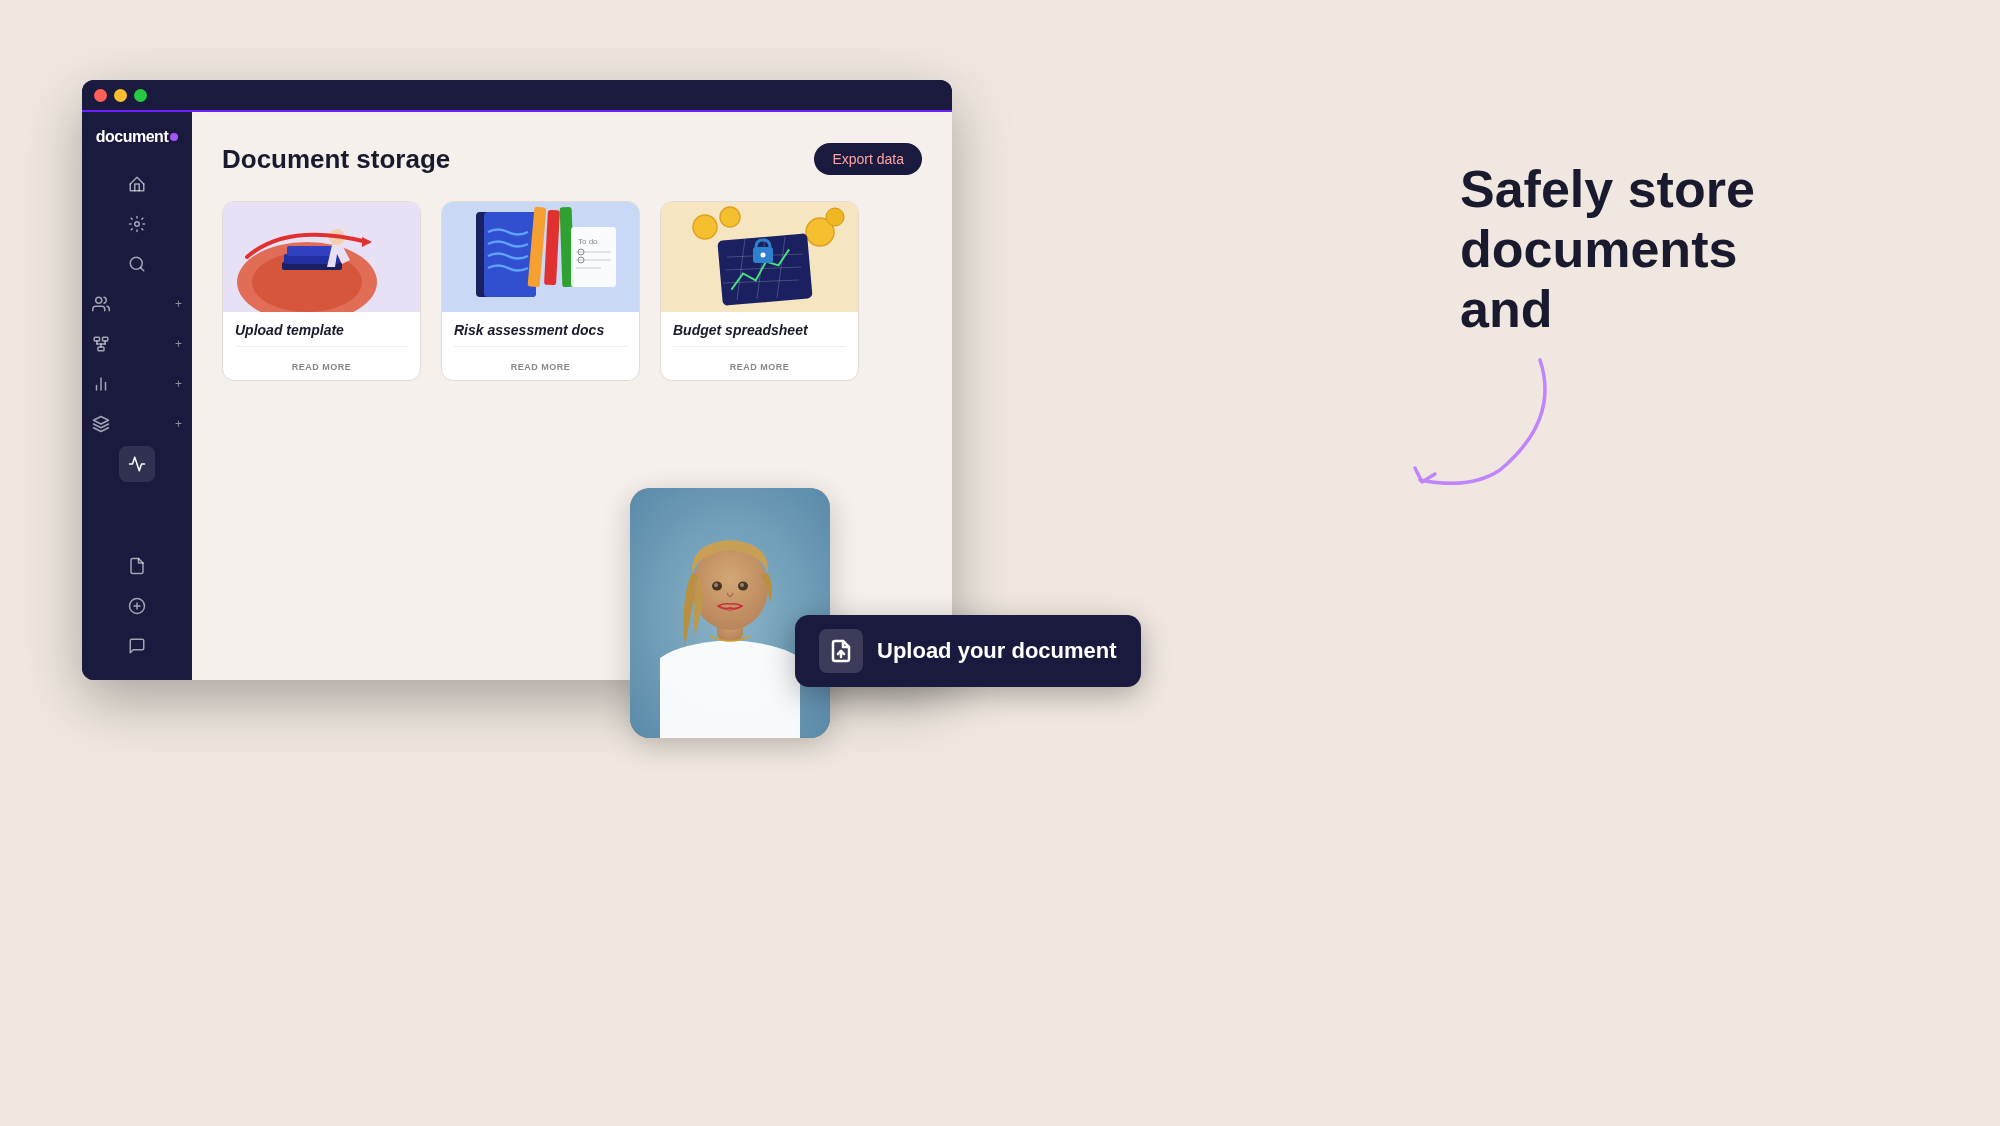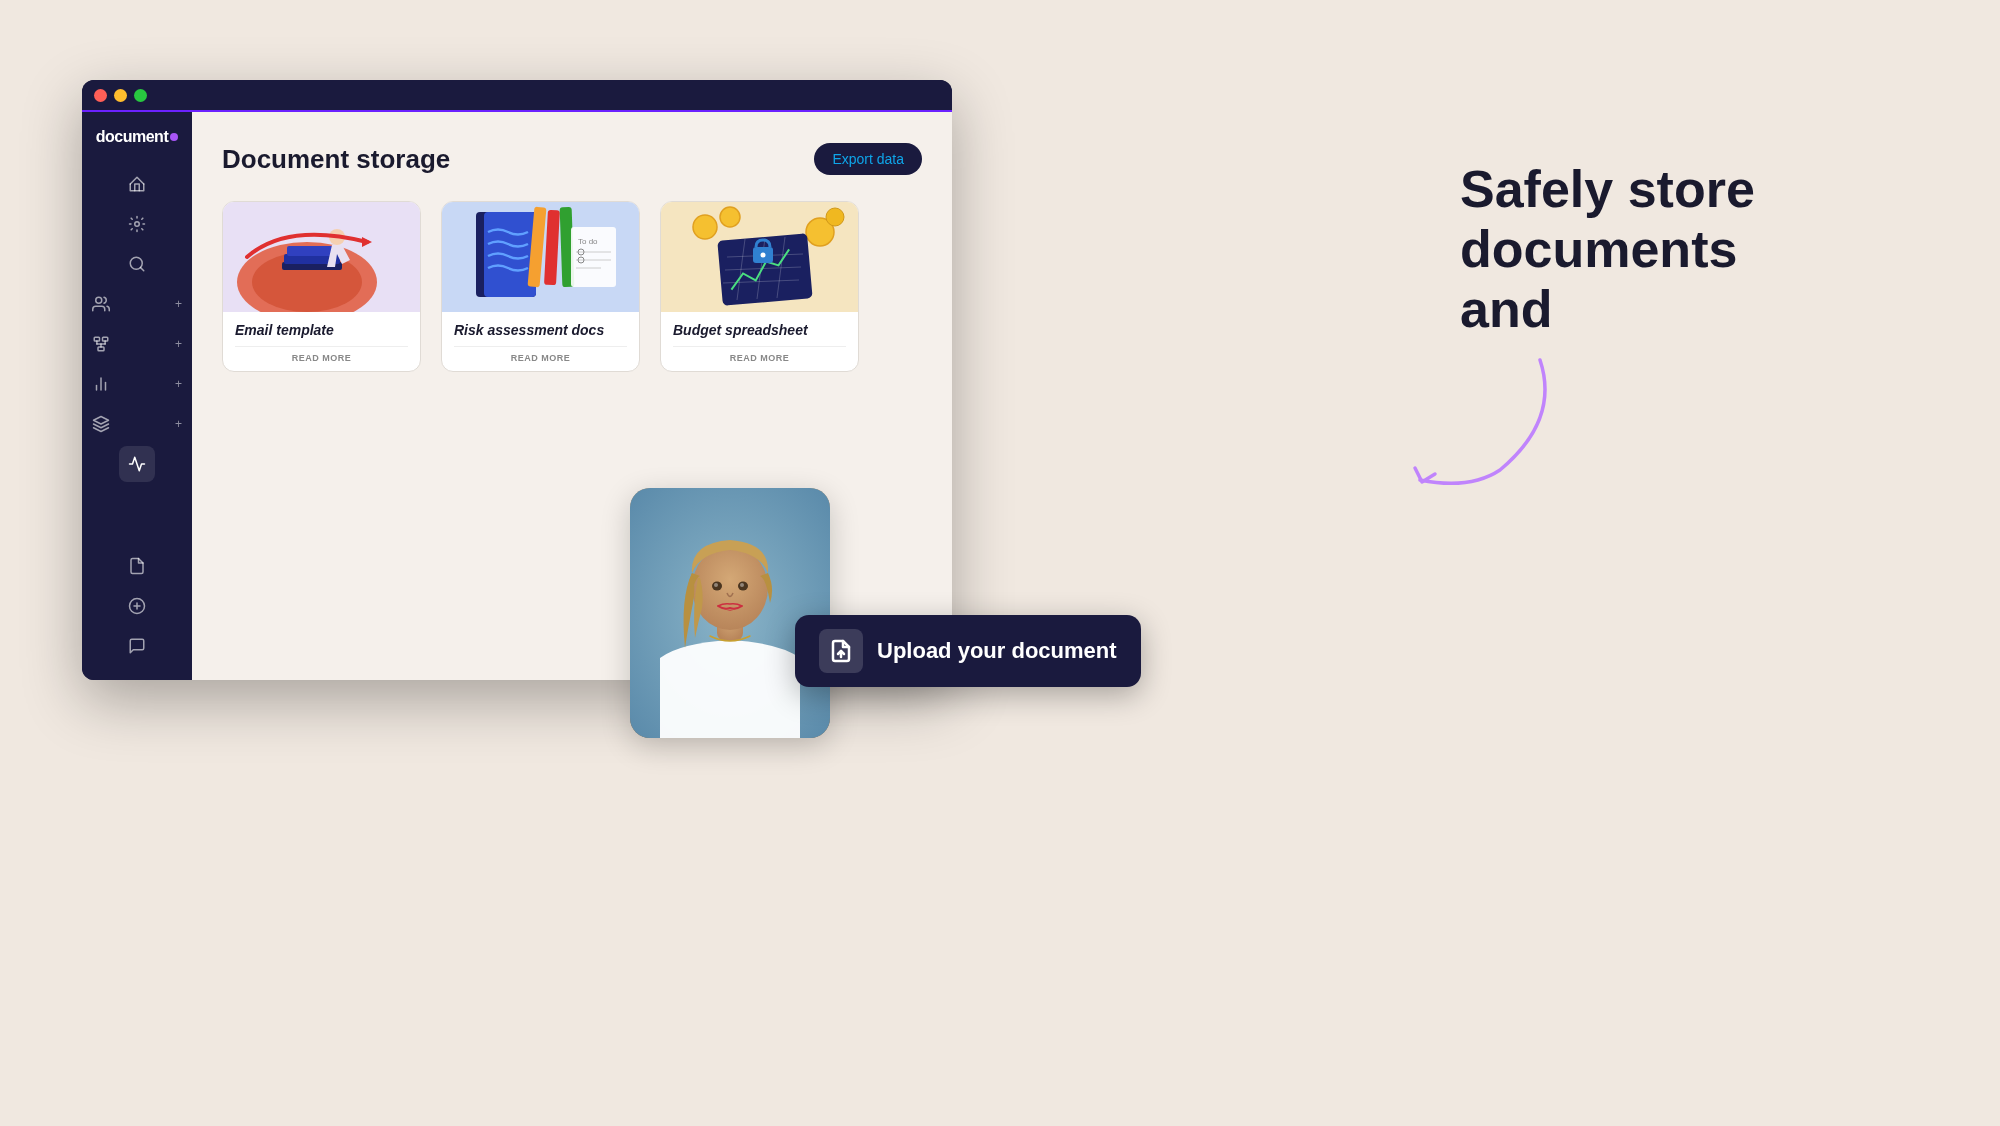--- a/index.html
+++ b/index.html
@@ -146,21 +146,21 @@
     }
 
     .page-title {
       font-size: 26px;
       font-weight: 700;
       color: #1a1a2e;
     }
 
     .export-btn {
       background: #1a1a3e;
-      color: #0ea5e9;
+      color: #fca5a5;
       border: none;
       border-radius: 20px;
       padding: 8px 18px;
       font-size: 14px;
       font-weight: 500;
       cursor: pointer;
     }
 
     .cards-area {
       padding: 10px 30px;
@@ -204,21 +204,21 @@
       margin-bottom: 8px;
     }
 
     .card-read-more {
       font-size: 9px;
       font-weight: 600;
       color: #888;
       letter-spacing: 0.5px;
       text-transform: uppercase;
       text-align: center;
-      padding-top: 6px;
+      padding-top: 15px;
       border-top: 1px solid #eee;
     }
 
     
     .promo-text {
       position: absolute;
       right: 160px;
       top: 160px;
       text-align: left;
     }
@@ -438,21 +438,21 @@
               <rect x="60" y="44" width="50" height="10" rx="2" fill="#3040c0"></rect>
 
               <circle cx="110" cy="35" r="8" fill="#f5d0b0"></circle>
               <path d="M105 43 L100 65 L108 65 L110 52 L115 62 L123 58 L115 43 Z" fill="#e8e0f0"></path>
 
               <path d="M20 55 Q60 20 140 40" stroke="#e03030" stroke-width="4" fill="none" stroke-linecap="round"></path>
               <polygon points="135,35 145,40 135,45" fill="#e03030"></polygon>
             </svg>
           </div>
           <div class="card-body">
-            <div class="card-title">Email template</div>
+            <div class="card-title">Upload template</div>
             <div class="card-read-more">READ MORE</div>
           </div>
         </div>
 
         <div class="doc-card">
           <div class="card-image risk-bg">
             <svg width="190" height="110" viewBox="0 0 190 110" xmlns="http://www.w3.org/2000/svg">
 
               <rect x="30" y="10" width="60" height="85" rx="4" fill="#1a2060"></rect>
               <rect x="38" y="10" width="52" height="85" rx="4" fill="#3050d0"></rect>

